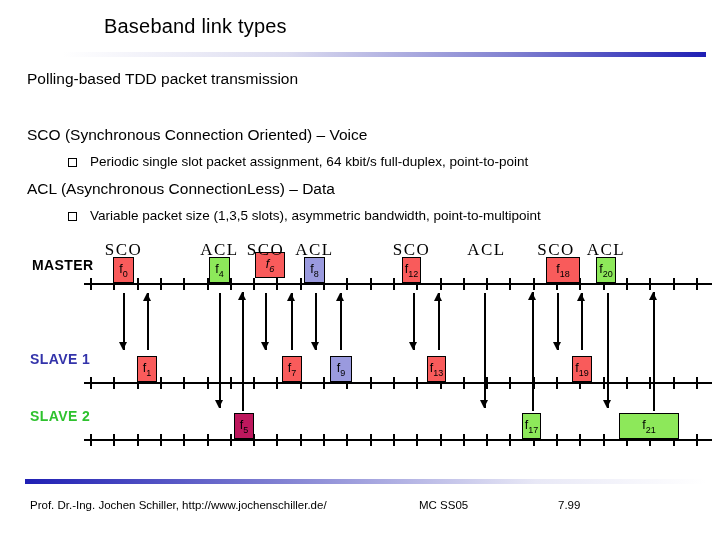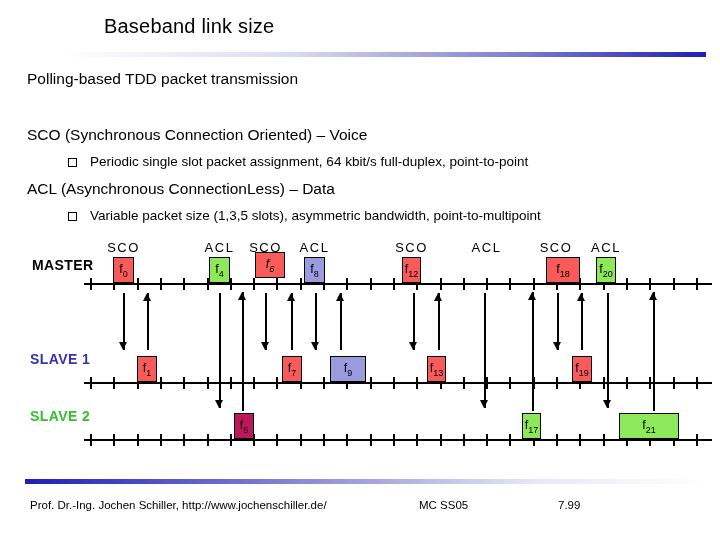--- a/index.html
+++ b/index.html
@@ -12,35 +12,35 @@
   .h1{top:70px}.h2{top:126px}.h3{top:180px}
   .bullet{position:absolute;left:68px;font-size:13.5px;display:flex;align-items:center;gap:13px;}
   .b1{top:97px}.b2{top:154px}.b3{top:208px}
   .sq{width:7px;height:7px;border:1.5px solid #000;display:inline-block;flex:none;margin-top:1px;}
   .row-label{position:absolute;font-weight:bold;font-size:14px;letter-spacing:0.4px;padding-left:24px;}
   .timeline{position:absolute;height:2px;background:#000;}
   .tick{position:absolute;width:2px;height:12px;background:#000;}
   .packet{position:absolute;height:26px;border:1px solid #000;box-sizing:border-box;
           display:flex;align-items:center;justify-content:center;font-size:12.5px;}
   .packet sub{font-size:9px;line-height:1;}
-  .ptype{position:absolute;width:54px;text-align:center;font-size:13px;letter-spacing:1.5px;}
+  .ptype{position:absolute;width:54px;text-align:center;font-size:17px;letter-spacing:1.5px;font-family:Liberation Serif, serif;}
   .arrow-line{position:absolute;width:2px;background:#000;}
   .arrow-head{position:absolute;width:0;height:0;border-left:4px solid transparent;border-right:4px solid transparent;}
   .arrow-head.down{border-top:8px solid #000;}
   .arrow-head.up{border-bottom:8px solid #000;}
   .footer-rule{position:absolute;left:25px;top:479px;width:681px;height:5px;
                background:linear-gradient(90deg,#1f1fb4 0%,#7a7ad0 35%,#e8e8f6 75%,#ffffff 100%);}
   .footer-text{position:absolute;top:499px;font-size:11.5px;}
   .f-author{left:30px}.f-course{left:419px}.f-page{left:558px}
 </style>
 </head>
 <body>
 
 <div class="slide">
-  <div class="title">Baseband link size</div>
+  <div class="title">Baseband link types</div>
   <div class="title-rule"></div>
 
   <div class="h h1">Polling-based TDD packet transmission</div>
 
   <div class="h h2">SCO (Synchronous Connection Oriented) – Voice</div>
   <div class="bullet b2">
     <span class="sq"></span>
     <span>Periodic single slot packet assignment, 64 kbit/s full-duplex, point-to-point</span>
   </div>
 
@@ -166,21 +166,21 @@
       <div class="packet" style="left: 596px; top: 257px; width: 20px; background: rgb(141, 232, 90);">
         <span>f<sub>20</sub></span>
       </div>
       <div class="ptype" style="left: 579px; top: 240px;">ACL</div>
       <div class="packet" style="left: 137px; top: 356px; width: 20px; background: rgb(249, 91, 91);">
         <span>f<sub>1</sub></span>
       </div>
       <div class="packet" style="left: 282px; top: 356px; width: 20px; background: rgb(249, 91, 91);">
         <span>f<sub>7</sub></span>
       </div>
-      <div class="packet" style="left: 330px; top: 356px; width: 36px; background: rgb(154, 154, 222);">
+      <div class="packet" style="left: 330px; top: 356px; width: 22px; background: rgb(154, 154, 222);">
         <span>f<sub>9</sub></span>
       </div>
       <div class="packet" style="left: 427px; top: 356px; width: 19px; background: rgb(249, 91, 91);">
         <span>f<sub>13</sub></span>
       </div>
       <div class="packet" style="left: 572px; top: 356px; width: 20px; background: rgb(249, 91, 91);">
         <span>f<sub>19</sub></span>
       </div>
       <div class="packet" style="left: 234px; top: 413px; width: 20px; background: #be185d;">
         <span>f<sub>5</sub></span>

